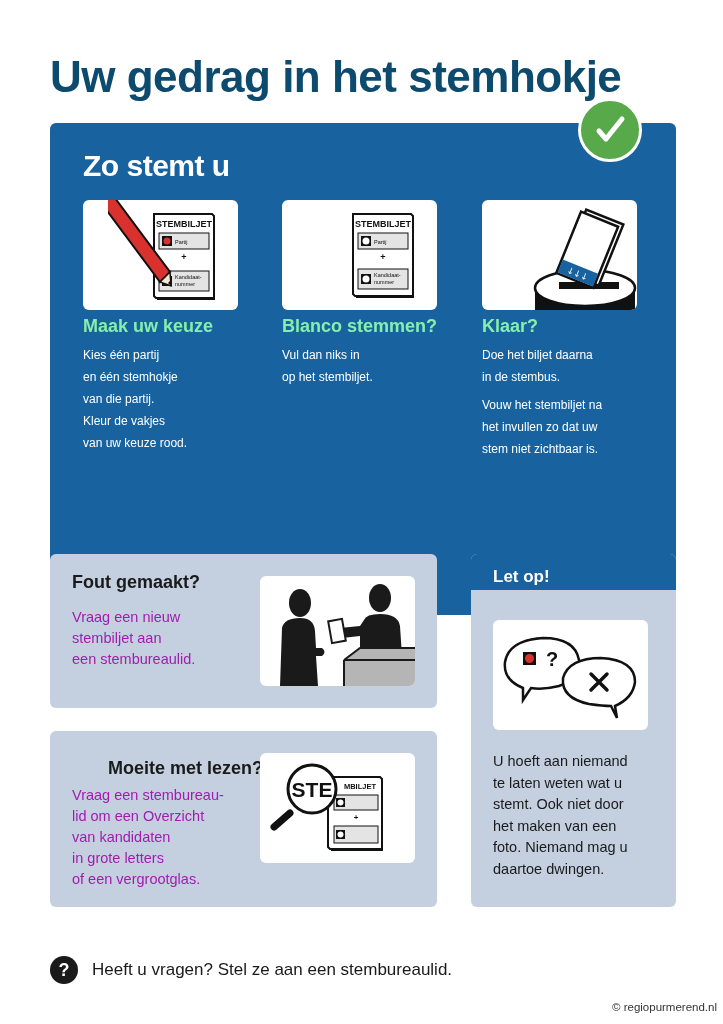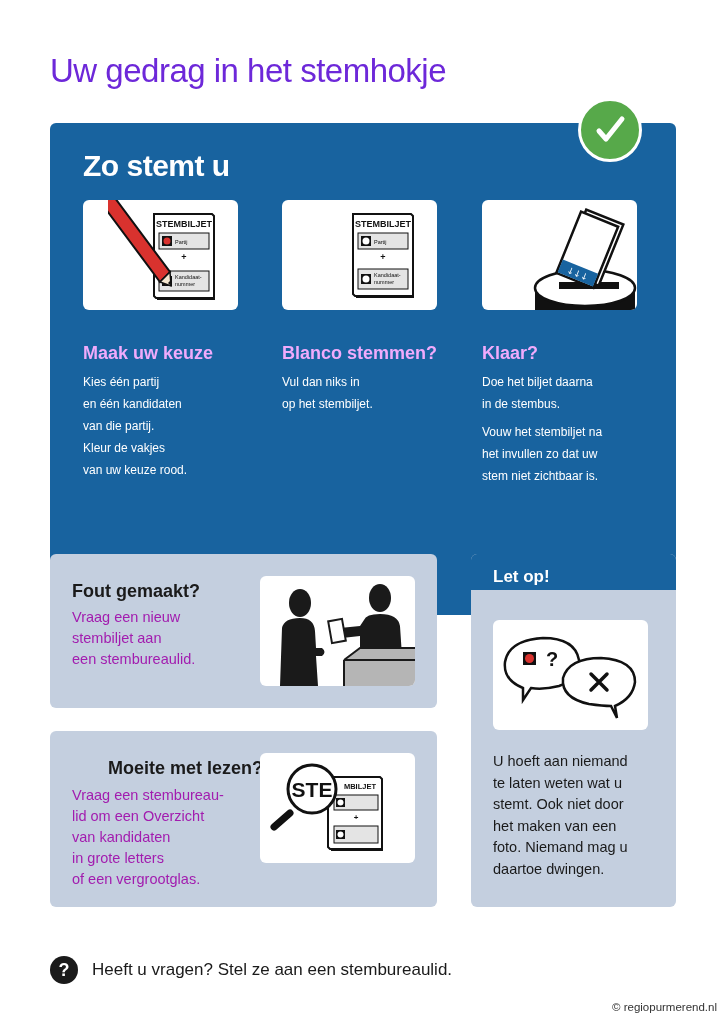--- a/index.html
+++ b/index.html
@@ -1,30 +1,30 @@
 <!DOCTYPE html>
 <html><head>
 <meta charset="utf-8">
 <style>
   * { box-sizing: border-box; margin: 0; padding: 0; }
   html, body { width: 723px; height: 1024px; background: #ffffff; overflow: hidden; }
   body { position: relative; font-family: "Liberation Sans", "DejaVu Sans", sans-serif; color: #1a1a1a; }
 
-  .page-title { position: absolute; left: 50px; top: 52px; font-size: 33px; font-weight: normal; color: #6d28d9; letter-spacing: -0.5px; }
+  .page-title { position: absolute; left: 50px; top: 52px; font-size: 44px; font-weight: bold; color: #0c4a6e; letter-spacing: -0.5px; }
 
   .main-panel { position: absolute; left: 50px; top: 123px; width: 626px; height: 492px; background: #18639f; border-radius: 6px; }
   .check-badge { position: absolute; left: 578px; top: 98px; width: 64px; height: 64px; border-radius: 50%; background: #57a94a; border: 3px solid #ffffff; display: flex; align-items: center; justify-content: center; z-index: 2; }
   .panel-title { position: absolute; left: 33px; top: 26px; font-size: 30px; font-weight: bold; color: #ffffff; letter-spacing: -0.5px; }
 
   .step { position: absolute; top: 77px; width: 180px; }
   .step-1 { left: 33px; }
   .step-2 { left: 232px; }
   .step-3 { left: 432px; }
   .step-img { width: 155px; height: 110px; background: #ffffff; border-radius: 6px; position: relative; overflow: hidden; padding-left: 25px; }
-  .step-heading { margin-top: 33px; font-size: 18px; font-weight: bold; color: #f0abfc; }
+  .step-heading { margin-top: 6px; font-size: 18px; font-weight: bold; color: #86efac; }
   .step-text { margin-top: 7px; font-size: 12px; line-height: 22px; color: #ffffff; }
   .step-text + .step-text { margin-top: 6px; }
 
   .info-box { position: absolute; left: 50px; width: 387px; background: #c4cfdf; border-radius: 6px; }
   .box-fout { top: 554px; height: 154px; }
   .box-lezen { top: 731px; height: 176px; }
   .info-heading { position: absolute; left: 22px; font-size: 18px; font-weight: bold; color: #1a1a1a; }
   .info-text { position: absolute; left: 22px; font-size: 14.5px; line-height: 21px; color: #a21caf; }
   .info-img { position: absolute; left: 210px; width: 155px; height: 110px; background: #ffffff; border-radius: 6px; overflow: hidden; }
 
@@ -71,21 +71,21 @@
         <g>
           <path d="M-6 4 L4 -6 L62 72 L52 82 Z" fill="#d9322e" stroke="#111" stroke-width="2"></path>
           <path d="M52 82 L62 72 L63 86 Z" fill="#f5e7d0" stroke="#111" stroke-width="1.5"></path>
           <path d="M60 83 L63 86 L62 81 Z" fill="#111"></path>
         </g>
       </svg>
     </div>
     <div class="step-heading">Maak uw keuze</div>
     <div class="step-text">
       <div>Kies één partij</div>
-      <div>en één kandidaten</div>
+      <div>en één stemhokje</div>
       <div>van die partij.</div>
       <div>Kleur de vakjes</div>
       <div>van uw keuze rood.</div>
     </div>
   </div>
 
   <div class="step step-2">
     <div class="step-img">
       <svg width="155" height="110" viewBox="0 0 155 110">
         <path d="M46 14 L104 14 L106 16 L106 96 L48 96 L46 94 Z" fill="#fff" stroke="#111" stroke-width="2"></path>
@@ -131,21 +131,21 @@
     </div>
     <div class="step-text">
       <div>Vouw het stembiljet na</div>
       <div>het invullen zo dat uw</div>
       <div>stem niet zichtbaar is.</div>
     </div>
   </div>
 </section>
 
 <section class="info-box box-fout">
-  <div class="info-heading" style="top:27px;text-align:center;">Fout gemaakt?</div>
+  <div class="info-heading" style="top:18px;text-align:center;">Fout gemaakt?</div>
   <div class="info-text" style="top:53px;">
     <div>Vraag een nieuw</div>
     <div>stembiljet aan</div>
     <div>een stembureaulid.</div>
   </div>
   <div class="info-img" style="top:22px;">
     <svg width="155" height="110" viewBox="0 0 155 110">
       <ellipse cx="40" cy="27" rx="11" ry="14" fill="#1a1a1a"></ellipse>
       <path d="M22 52 Q24 42 40 42 Q54 42 55 55 L56 72 L62 72 Q67 76 62 80 L56 80 L58 110 L20 110 Z" fill="#1a1a1a"></path>
       <ellipse cx="120" cy="22" rx="11" ry="14" fill="#1a1a1a"></ellipse>

